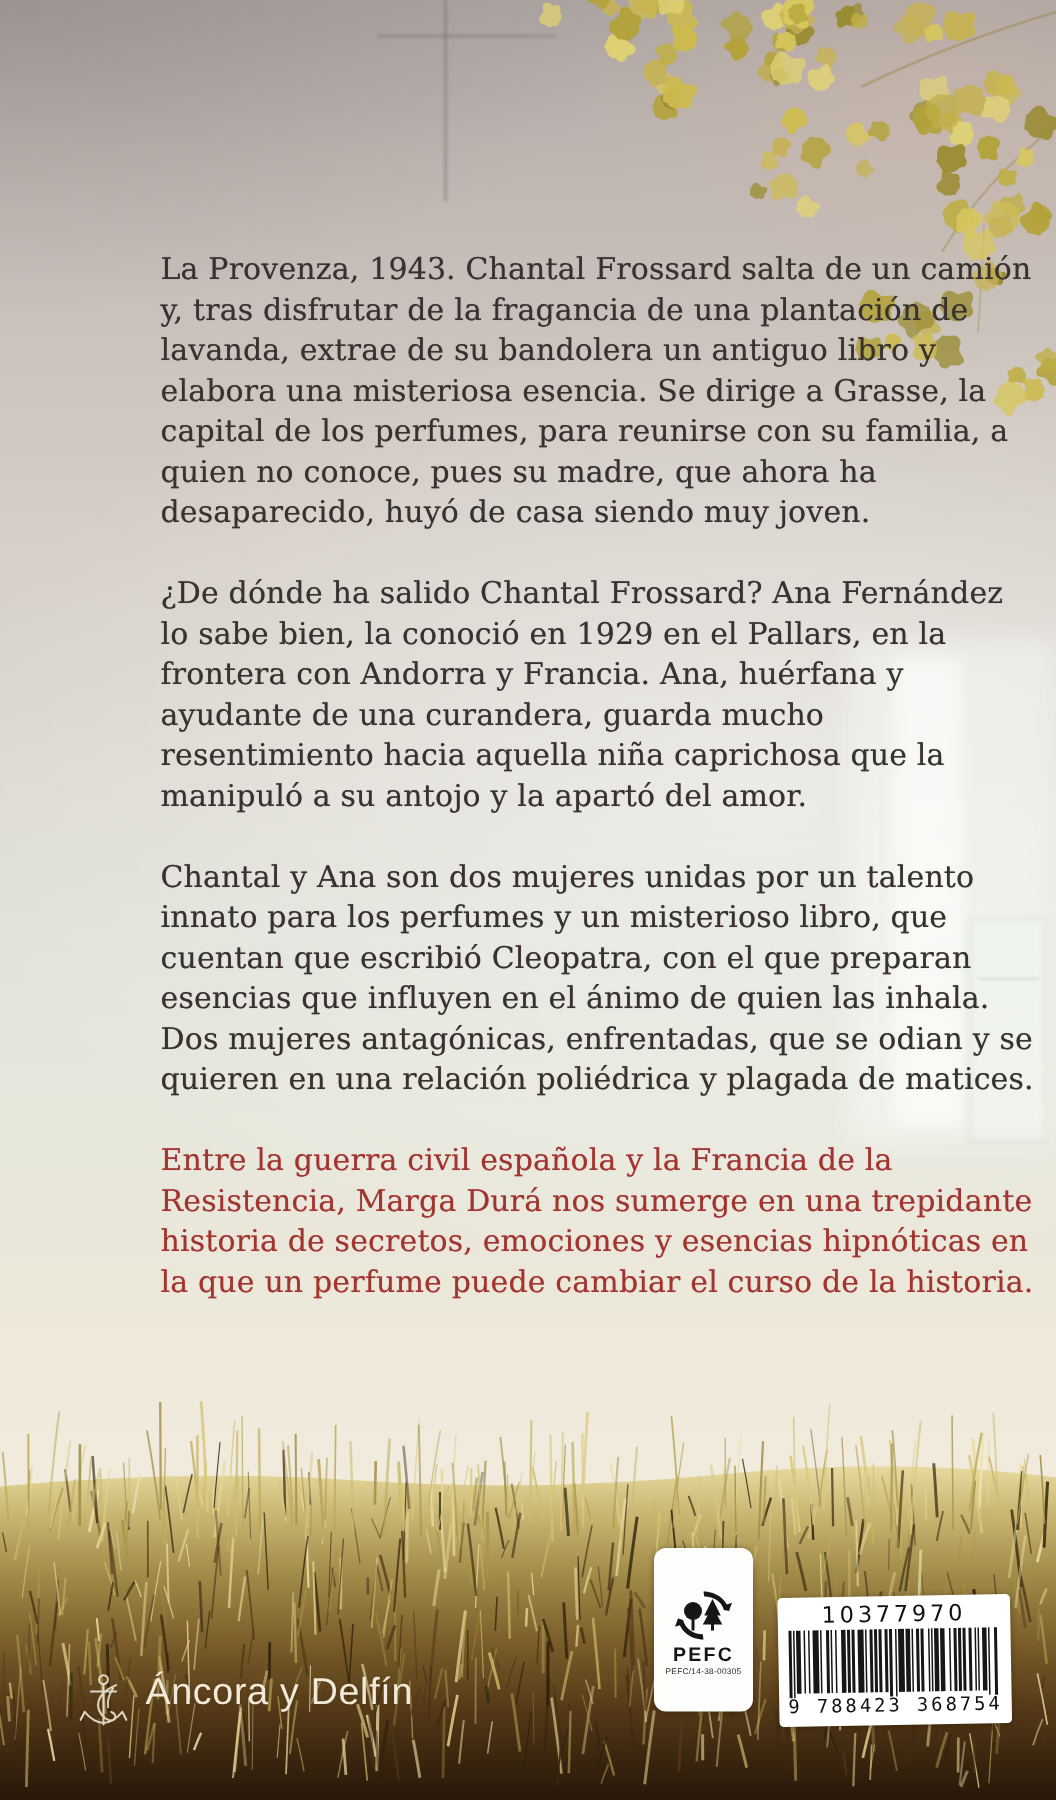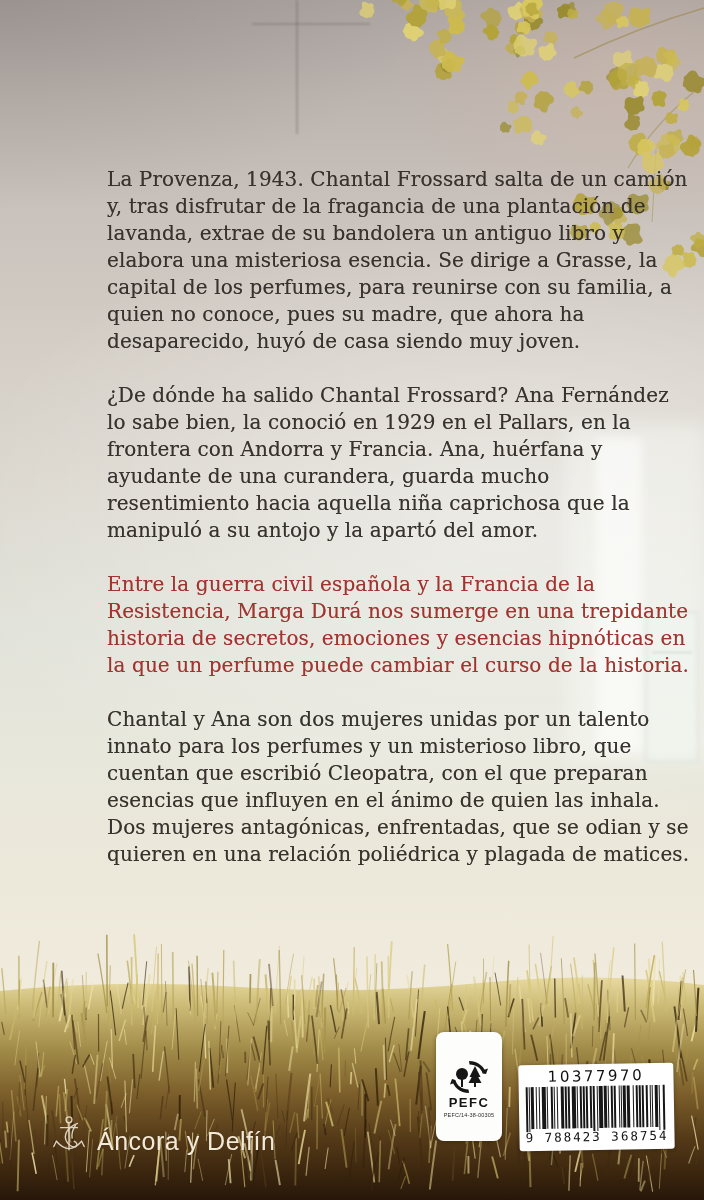--- a/index.html
+++ b/index.html
@@ -34,21 +34,21 @@
   .grass { position:absolute; left:0; top:925px; width:704px; height:275px; }
 
   .text-block { position:absolute; left:107px; top:166px; width:560px; }
   .para {
     white-space:pre; font-size:20px; line-height:27px; color:#37322d;
     letter-spacing:0.1px; margin-bottom:27px;
     text-shadow:0 0 0.5px rgba(55,48,42,0.55);
   }
   .para.highlight { color:#a23430; text-shadow:0 0 0.5px rgba(162,52,48,0.5); }
 
-  .imprint { position:absolute; left:50px; top:1114px; display:flex; align-items:flex-end;
+  .imprint { position:absolute; left:50px; top:1114px; display:flex; align-items:flex-start;
     gap:9px; z-index:6; }
   .imprint-text { font-family:"Liberation Sans", sans-serif; font-size:25px;
     color:#f2ead9; letter-spacing:0.5px; text-shadow:0 0 2px rgba(60,40,10,0.35); }
 
   .pefc-box { position:absolute; left:436px; top:1032px; width:66px; height:109px;
     background:#fdfdfc; border-radius:8px; z-index:6;
     display:flex; flex-direction:column; align-items:center; justify-content:center;
     box-shadow:0 1px 4px rgba(40,25,5,0.45); padding-top:4px; }
   .pefc-label { font-family:"Liberation Sans", sans-serif; font-weight:bold;
     font-size:13px; letter-spacing:1.5px; color:#141414; margin-top:1px; }
@@ -189,30 +189,30 @@
 elabora una misteriosa esencia. Se dirige a Grasse, la
 capital de los perfumes, para reunirse con su familia, a
 quien no conoce, pues su madre, que ahora ha
 desaparecido, huyó de casa siendo muy joven.</p>
     <p class="para">¿De dónde ha salido Chantal Frossard? Ana Fernández
 lo sabe bien, la conoció en 1929 en el Pallars, en la
 frontera con Andorra y Francia. Ana, huérfana y
 ayudante de una curandera, guarda mucho
 resentimiento hacia aquella niña caprichosa que la
 manipuló a su antojo y la apartó del amor.</p>
-    <p class="para highlight">Entre la guerra civil española y la Francia de la
-Resistencia, Marga Durá nos sumerge en una trepidante
-historia de secretos, emociones y esencias hipnóticas en
-la que un perfume puede cambiar el curso de la historia.</p>
     <p class="para">Chantal y Ana son dos mujeres unidas por un talento
 innato para los perfumes y un misterioso libro, que
 cuentan que escribió Cleopatra, con el que preparan
 esencias que influyen en el ánimo de quien las inhala.
 Dos mujeres antagónicas, enfrentadas, que se odian y se
 quieren en una relación poliédrica y plagada de matices.</p>
+    <p class="para highlight">Entre la guerra civil española y la Francia de la
+Resistencia, Marga Durá nos sumerge en una trepidante
+historia de secretos, emociones y esencias hipnóticas en
+la que un perfume puede cambiar el curso de la historia.</p>
   </div>
 
   <svg class="grass" viewBox="0 0 704 275" aria-hidden="true">
     <defs>
       <linearGradient id="grassGrad" x1="0" y1="0" x2="0" y2="1">
         <stop offset="0%" stop-color="#e8daa0"></stop>
         <stop offset="14%" stop-color="#c9b873"></stop>
         <stop offset="32%" stop-color="#a28c49"></stop>
         <stop offset="52%" stop-color="#7c5f2b"></stop>
         <stop offset="72%" stop-color="#553a18"></stop>

